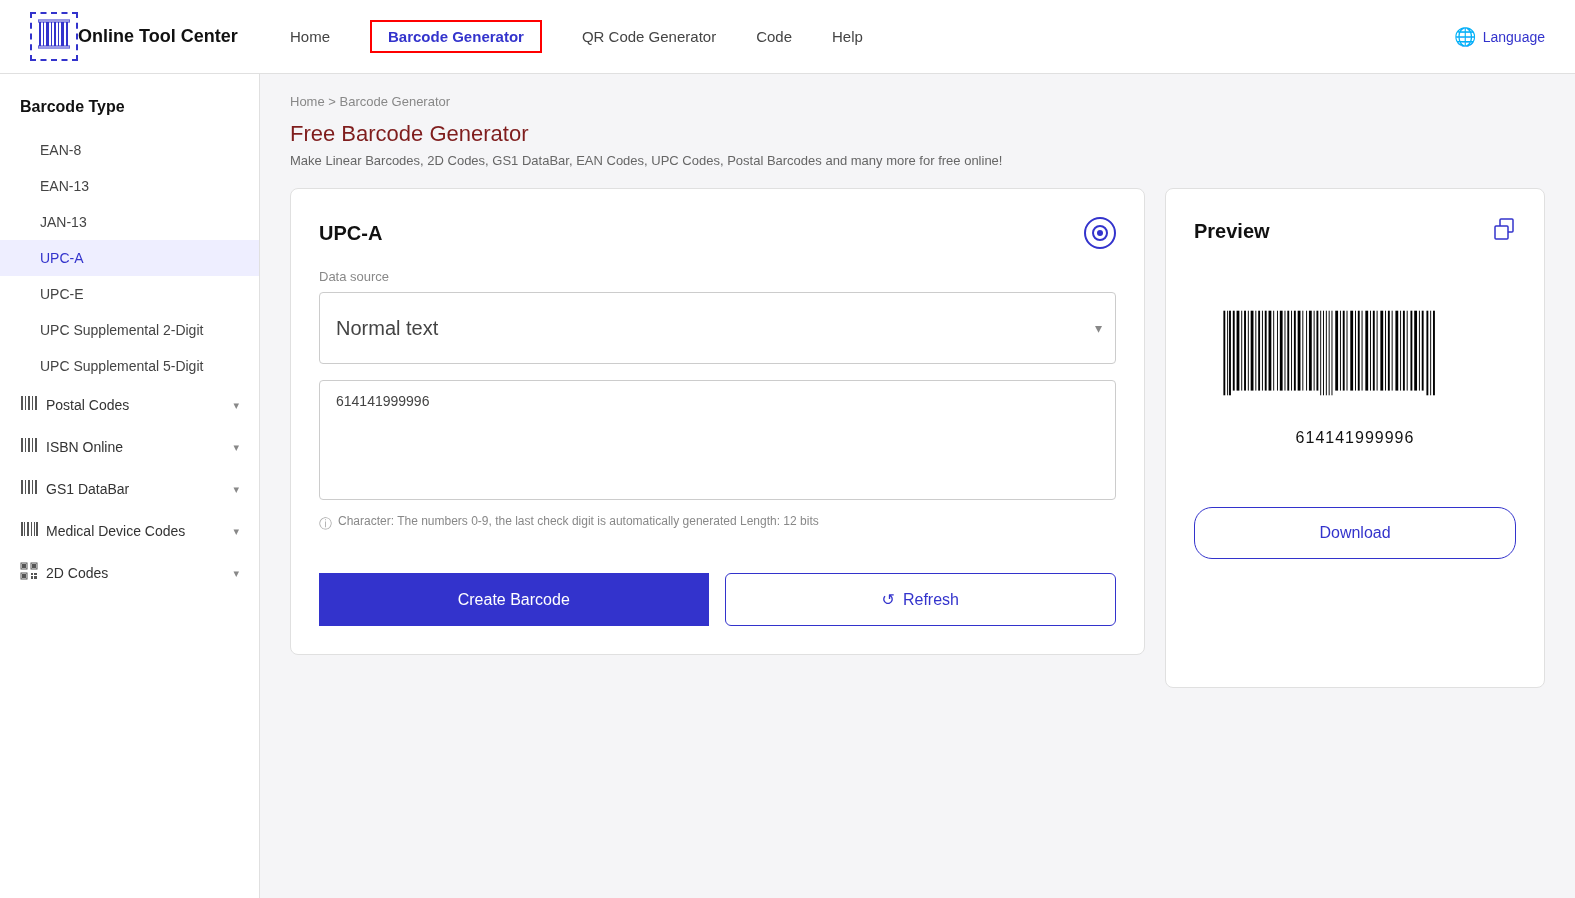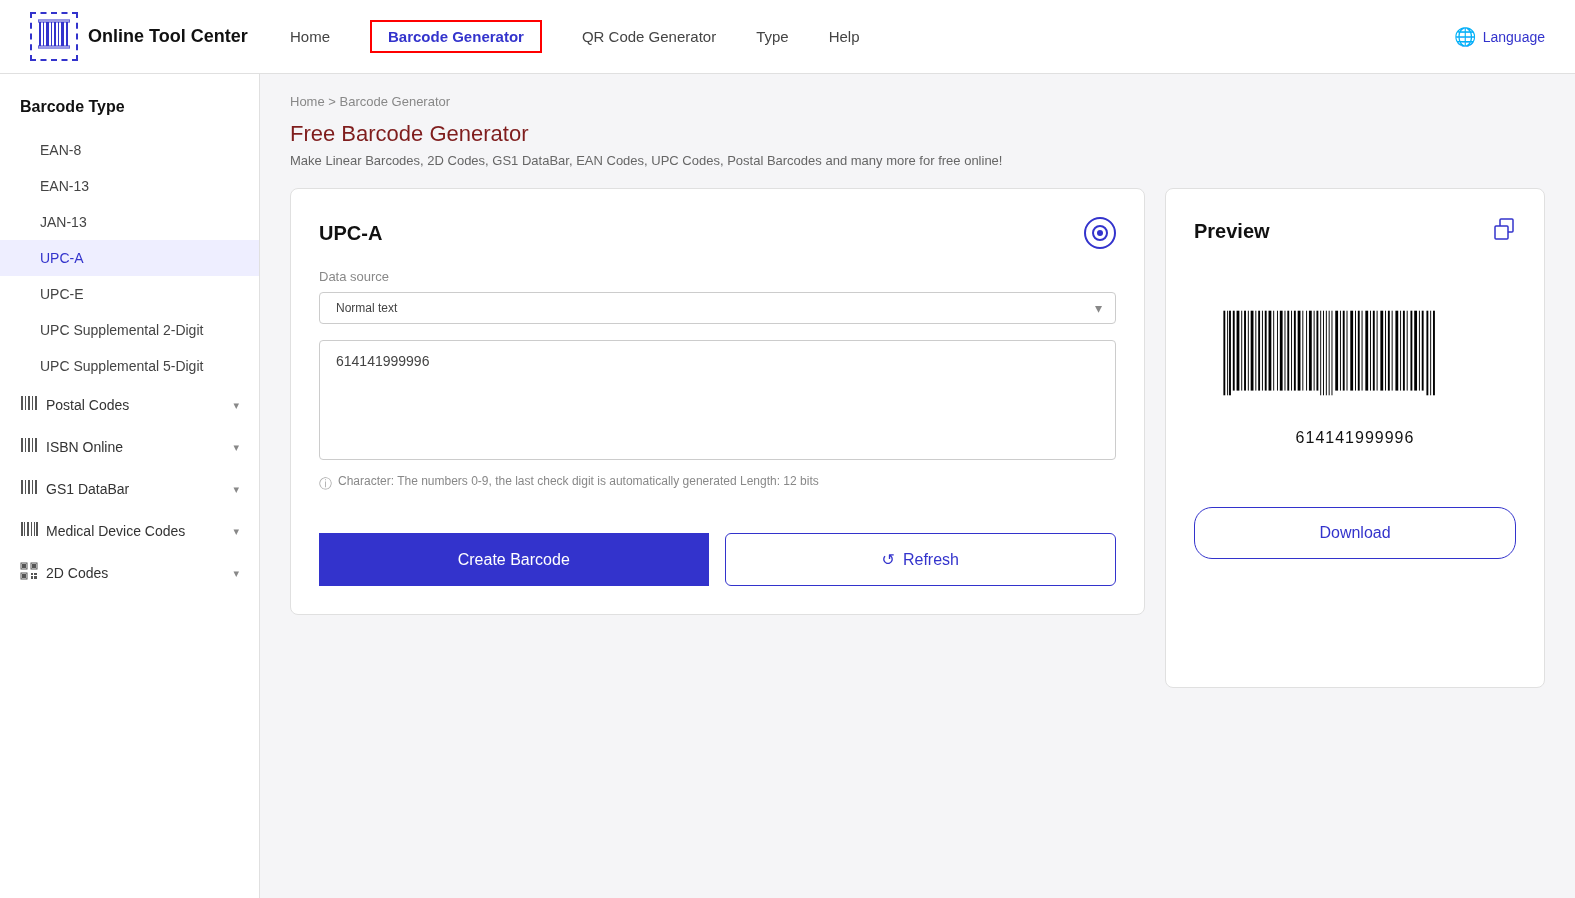--- a/index.html
+++ b/index.html
@@ -10,21 +10,20 @@
       display: flex;
       align-items: center;
       background: #fff;
       padding: 12px 30px;
       border-bottom: 1px solid #e0e0e0;
       gap: 40px;
     }
     .logo-area {
       display: flex;
       align-items: center;
-      gap: 10px;
       min-width: 220px;
     }
     .logo-icon {
       font-size: 28px;
       color: #3333cc;
       border: 2px dashed #3333cc;
       padding: 4px 6px;
       line-height: 1;
     }
     .logo-text {
@@ -192,22 +191,22 @@
       margin-bottom: 8px;
     }
     .select-wrapper {
       position: relative;
       margin-bottom: 16px;
     }
     .select-box {
       width: 100%;
       border: 1px solid #ccc;
       border-radius: 4px;
-      padding: 8px 16px;
-      font-size: 12px;
+      padding: 24px 16px;
+      font-size: 20px;
       color: #444;
       background: #fff;
       appearance: none;
       cursor: pointer;
     }
     .select-arrow {
       position: absolute;
       right: 14px;
       top: 50%;
       transform: translateY(-50%);
@@ -333,21 +332,21 @@
         <rect x="0" y="2" width="32" height="2" fill="none" stroke="#3333cc" stroke-width="1"></rect>
         <rect x="0" y="28" width="32" height="2" fill="none" stroke="#3333cc" stroke-width="1"></rect>
       </svg>
     </span>
     <span class="logo-text">Online Tool Center</span>
   </div>
   <nav class="nav">
     <a class="nav-item">Home</a>
     <a class="nav-item active">Barcode Generator</a>
     <a class="nav-item">QR Code Generator</a>
-    <a class="nav-item">Type</a>
+    <a class="nav-item">Code</a>
     <a class="nav-item">Help</a>
   </nav>
   <div class="lang-area">
     <span class="globe-icon">🌐</span>
     <span>Language</span>
   </div>
 </header>
 
 <div class="layout">
 

